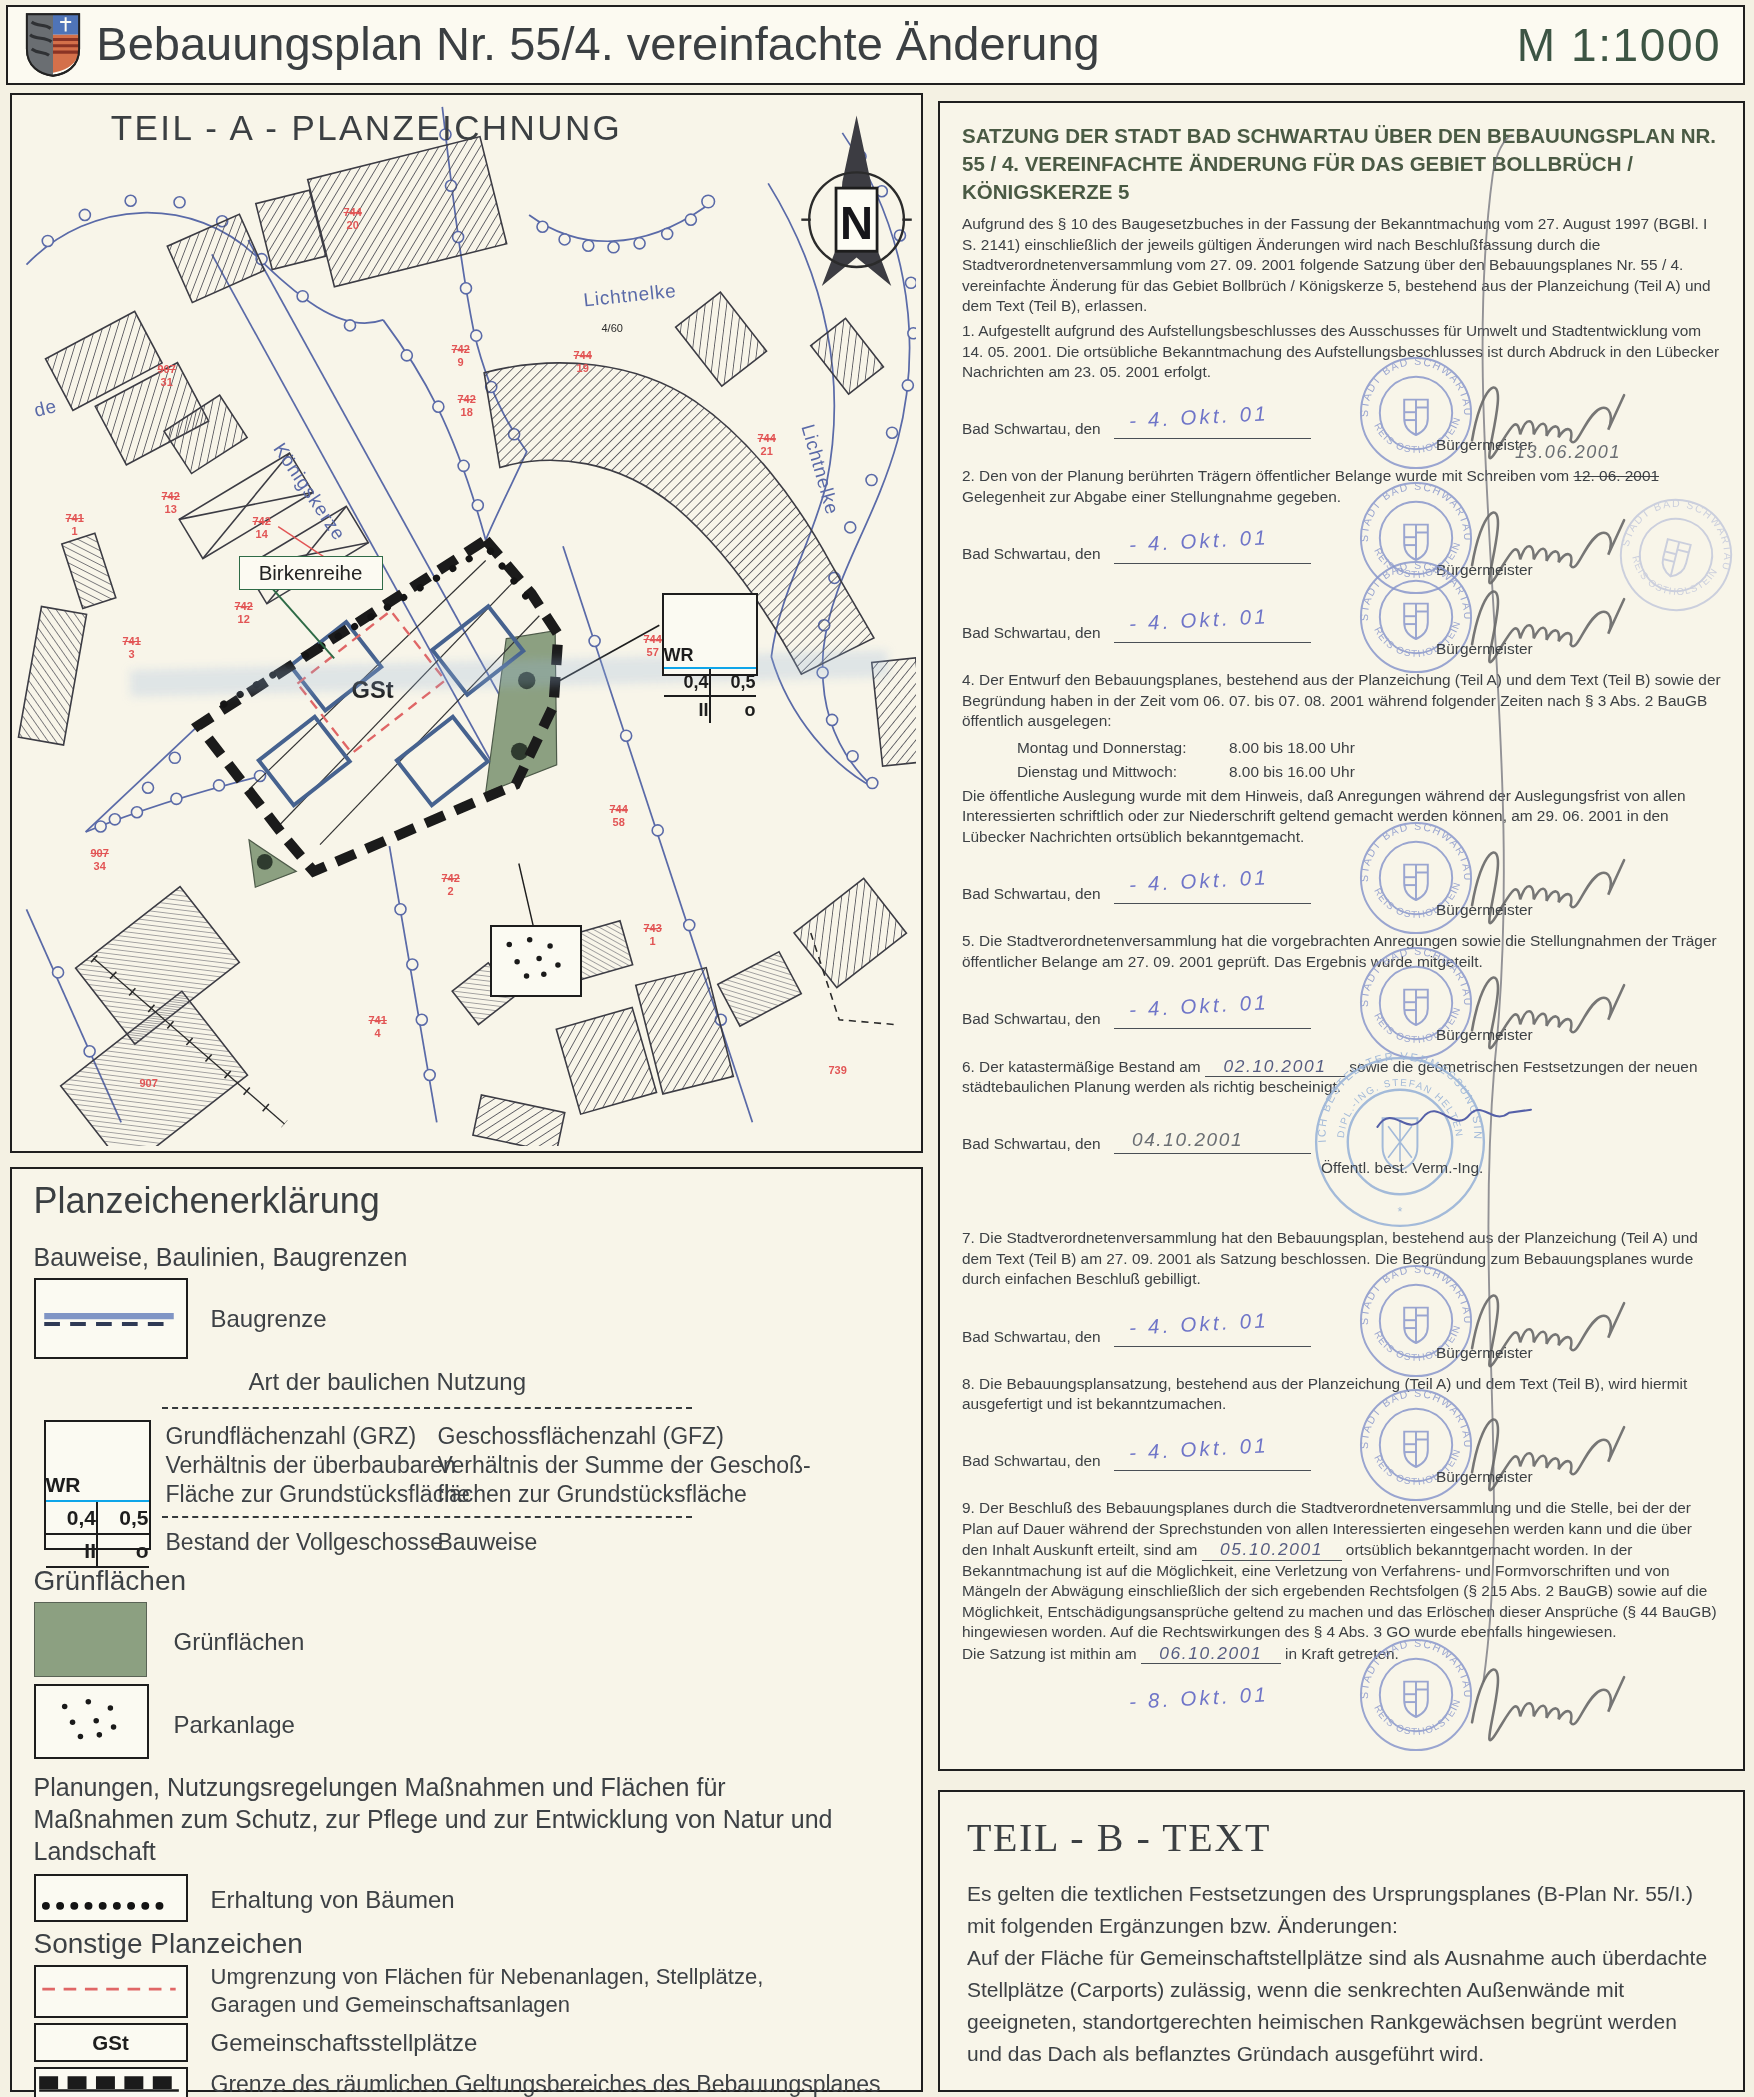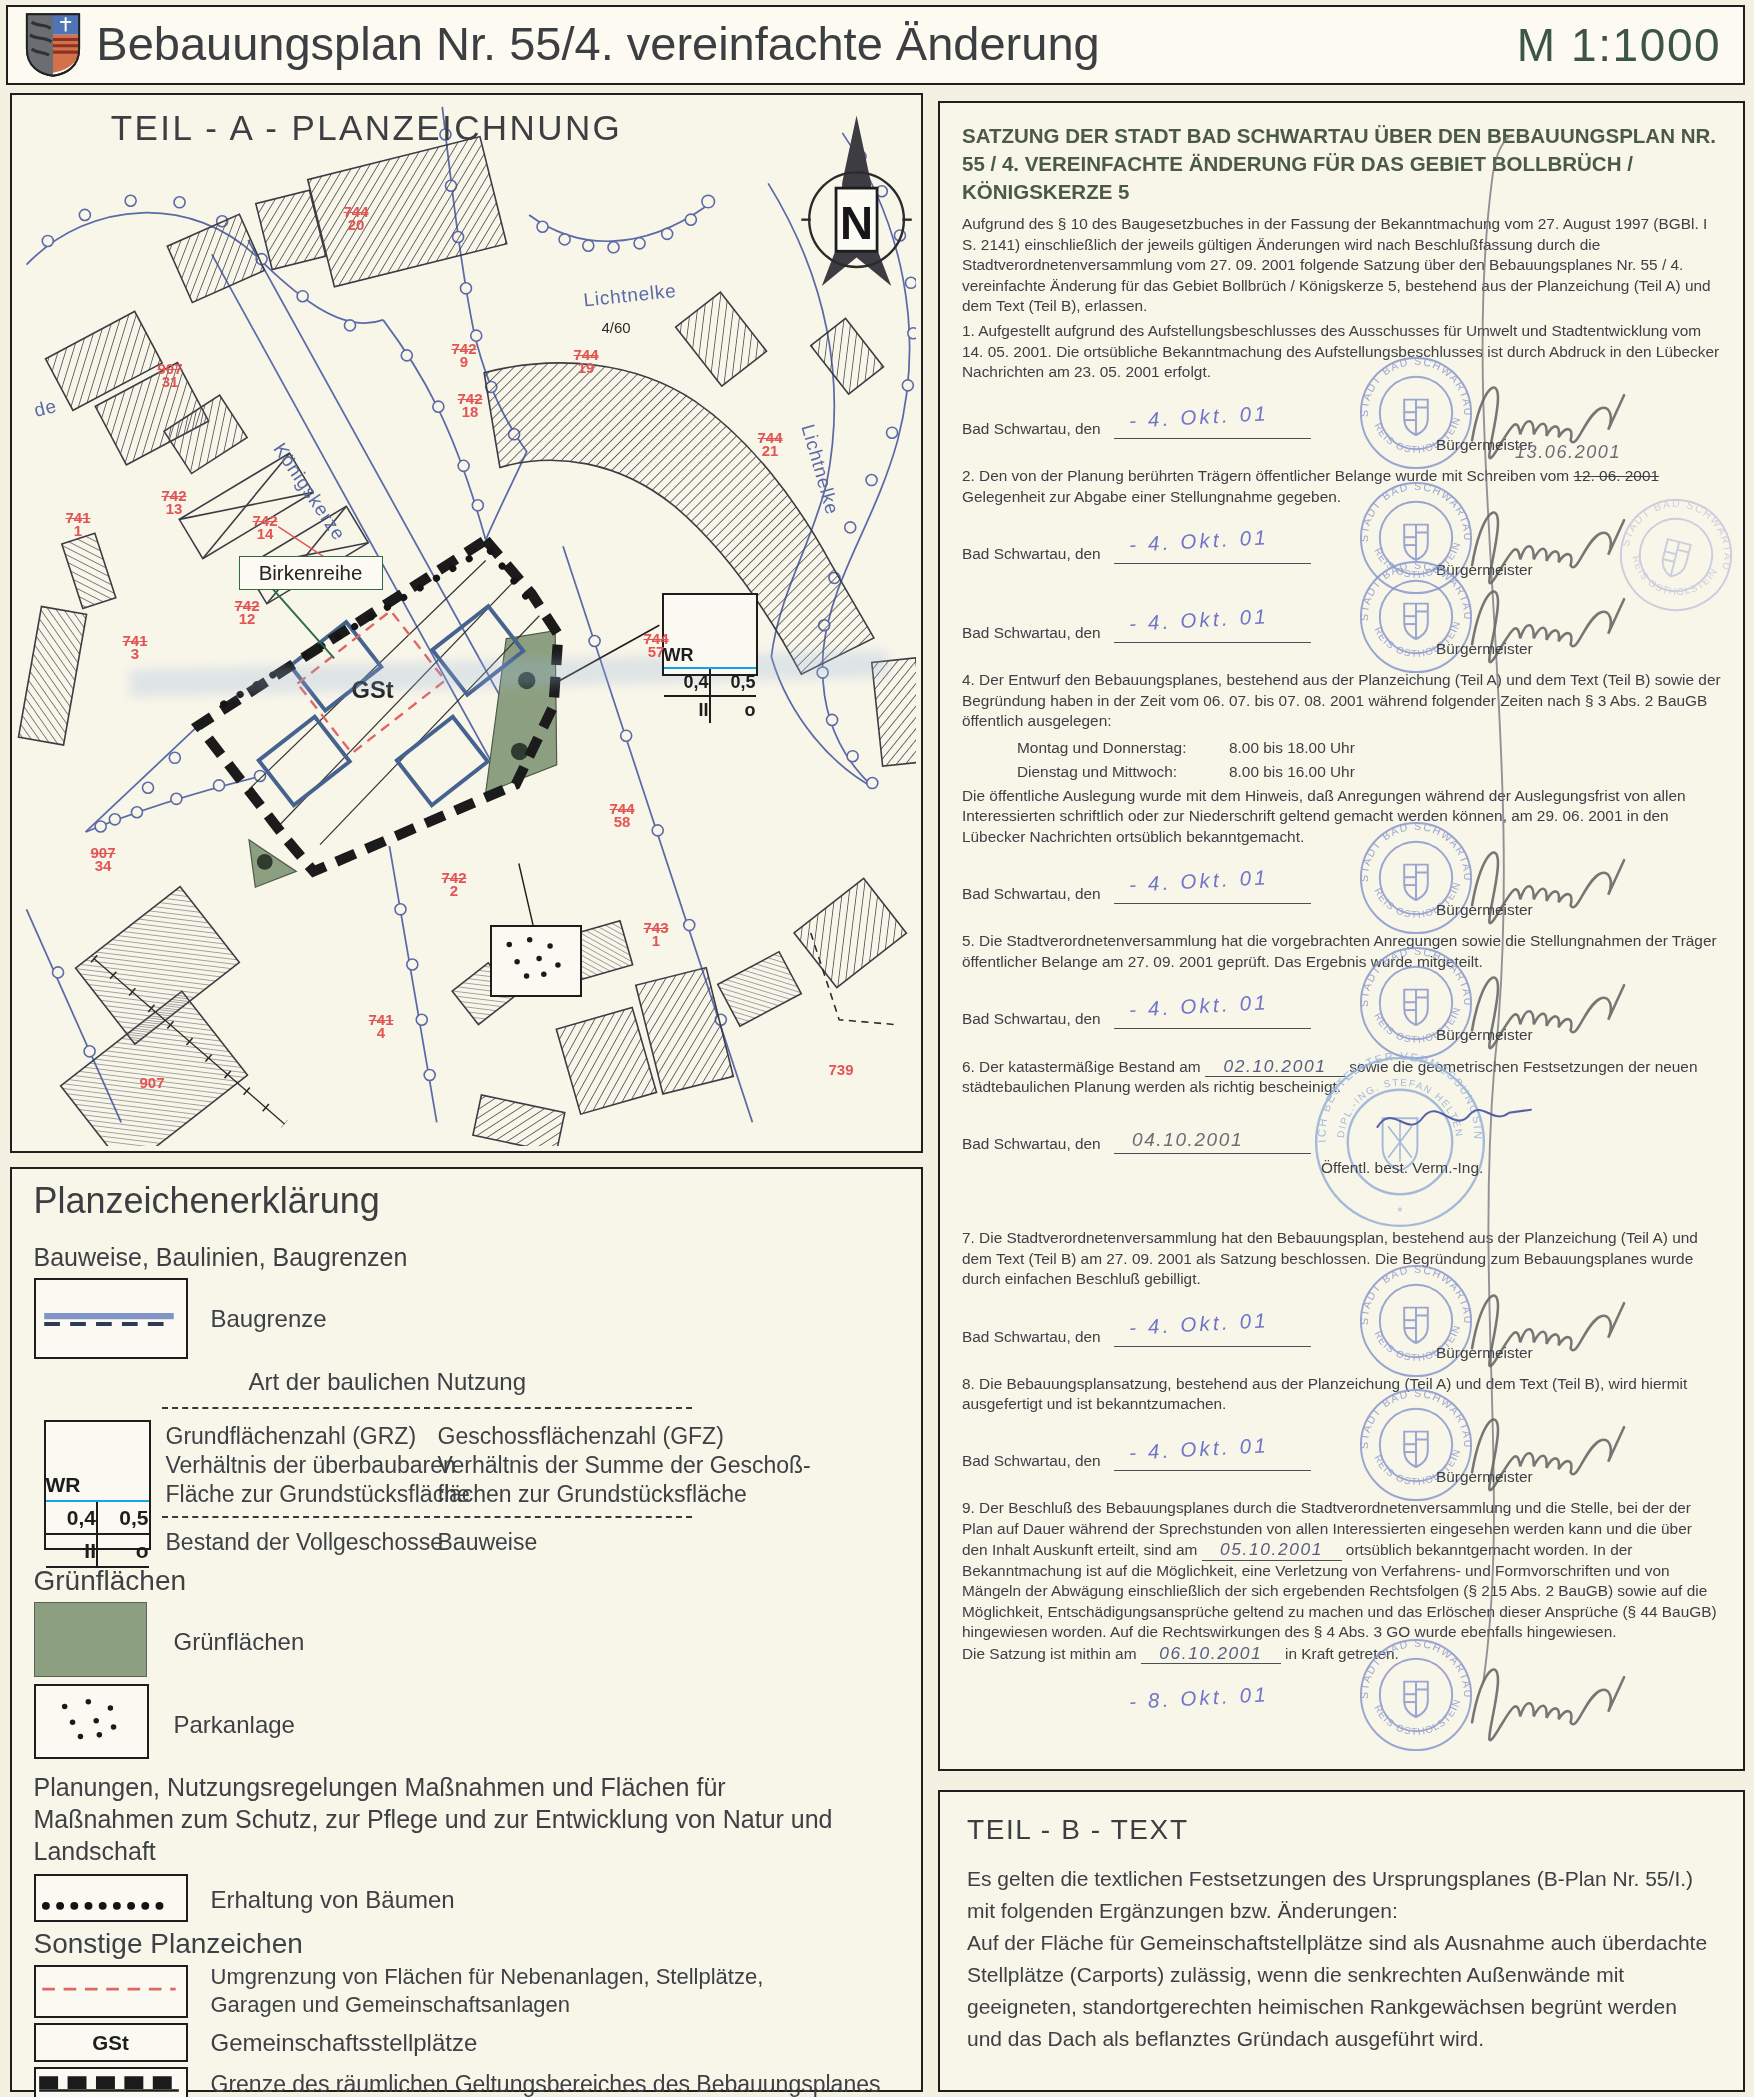--- a/index.html
+++ b/index.html
@@ -8,21 +8,21 @@
   .box{position:absolute;background:#f8f5e9;border:2.4px solid #1f1f1f;}
   
   #header-box{left:6.3px;top:4.7px;width:1735px;height:76px;background:#fcfaf1;}
   #header-title{position:absolute;left:88px;top:9.5px;font-size:47px;color:#3b3f42;letter-spacing:0px;white-space:nowrap;}
   #header-scale{position:absolute;right:22px;top:11px;font-size:46px;color:#3d5544;letter-spacing:1.6px;}
   #crest{position:absolute;left:14px;top:4.7px;}
   
   #plan-box{left:9.5px;top:93px;width:909px;height:1056px;overflow:hidden;}
   #plan-title{position:absolute;left:0;top:12.6px;width:710px;text-align:center;font-size:35px;color:#3b3f42;letter-spacing:2.4px;}
   #map-svg{position:absolute;left:0;top:0;}
-  .parcel{position:absolute;color:#e25555;font-size:15px;line-height:12.6px;text-align:center;font-weight:bold;}
+  .parcel{position:absolute;color:#e25555;font-size:11px;line-height:12.6px;text-align:center;font-weight:bold;}
   .pnum-top{display:block;text-decoration:line-through;}
   .pnum-bot{display:block;}
   .parcel.black{color:#2b2b2b;font-weight:normal;}
   .streak{position:absolute;left:118px;top:565px;width:758px;height:27px;background:rgba(150,180,220,.26);filter:blur(4.7px);transform:rotate(-1.5deg);}
   #birkenreihe-box{position:absolute;left:227px;top:461px;width:142px;height:32px;border:1.6px solid #2e6b46;background:#fcfaf2;
     font-size:20.5px;color:#222;text-align:center;line-height:32px;}
   .wrtab{position:absolute;background:#fbfaf2;border:2px solid #1d1d1d;display:flex;flex-direction:column;color:#1d1d1d;}
   .wr-h{border-bottom:2px solid #0ea5e9;font-weight:bold;margin-top:48px;}
   .wr-r{display:flex;border-bottom:2px solid #1d1d1d;}
   .wr-r span{flex:1;text-align:right;font-weight:bold;}
@@ -89,21 +89,21 @@
   .sig .squig{position:absolute;left:489px;top:-22px;opacity:.9;}
   #sig6{height:118px;}
   #sig6 .hw-gray{position:absolute;left:170px;top:27px;font-size:19px;}
   #sig6 .stamp-surv{position:absolute;left:347px;top:-51px;opacity:.9;}
   #sig6 .flatsig{position:absolute;left:410px;top:-8px;}
   #sig6 .sig-role{left:359px;top:57px;}
   #hw-note{position:absolute;left:553px;top:55px;font-style:italic;color:#6b6f74;font-size:18px;letter-spacing:1.6px;}
   #penstroke{position:absolute;left:0;top:0;pointer-events:none;}
   
   #teilb-box{left:938px;top:1790px;width:807px;height:302px;border-width:2px;padding:22px 27px;box-sizing:border-box;}
-  #teilb-title{font-size:28px;color:#3b3f42;letter-spacing:1.6px;margin-bottom:17.4px;}
+  #teilb-title{font-size:40px;color:#3b3f42;letter-spacing:1.6px;margin-bottom:17.4px;font-family:Liberation Serif, serif;}
   .tb{font-size:21px;line-height:32px;color:#3d4145;}
 </style>
 </head>
 <body>
 
 <svg width="0" height="0" style="position:absolute" aria-hidden="true">
   <defs>
     <pattern id="h45" width="9" height="9" patternTransform="rotate(45)" patternUnits="userSpaceOnUse">
       <line x1="0" y1="0" x2="0" y2="9" stroke="#4a4a52" stroke-width="2"></line>
     </pattern>

